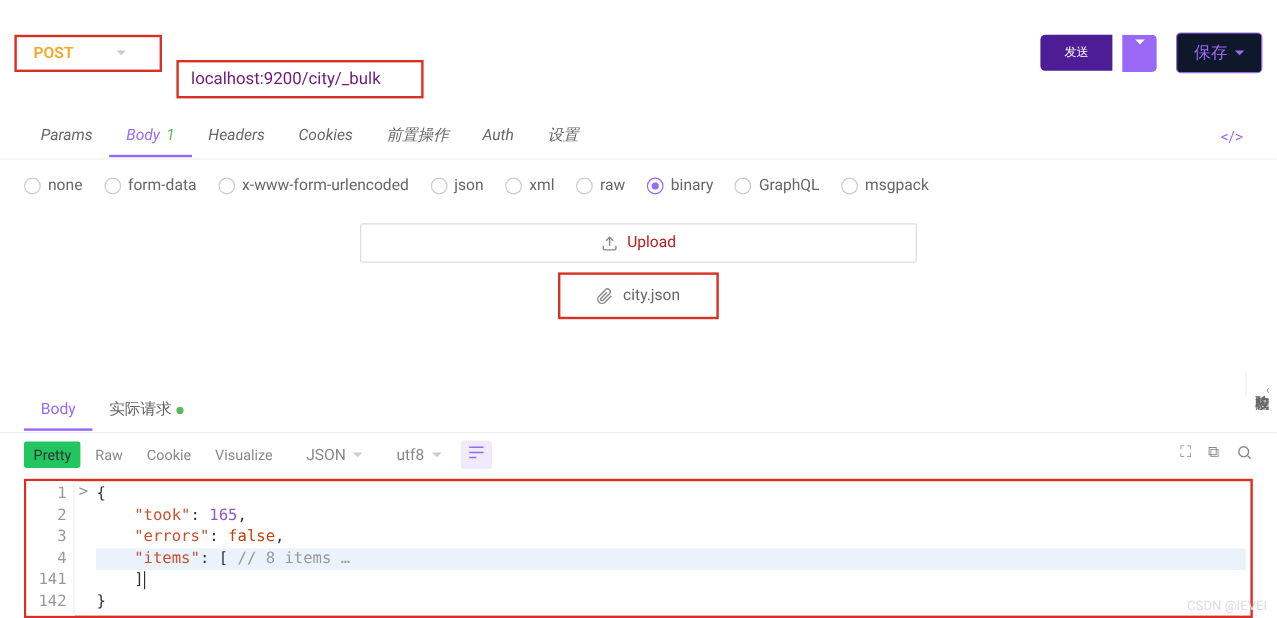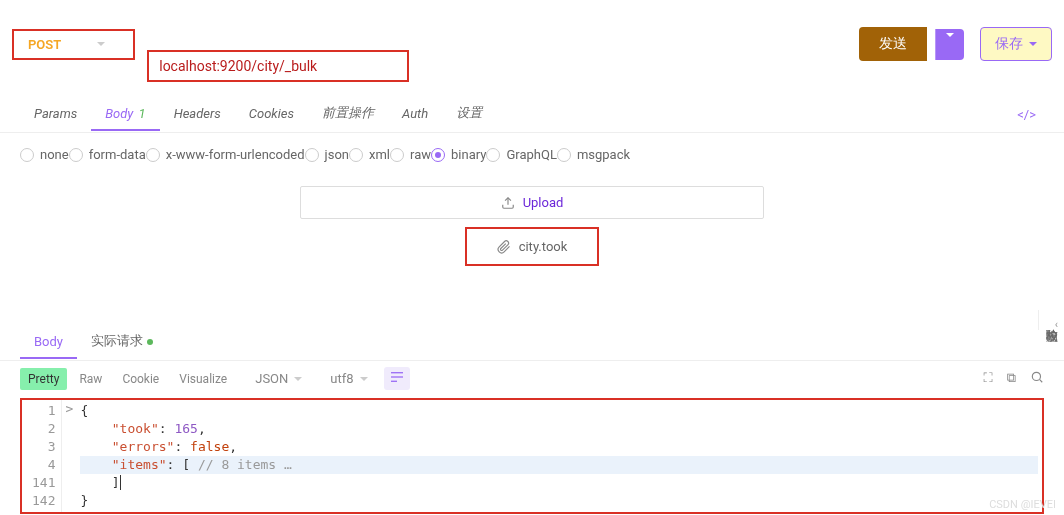--- a/index.html
+++ b/index.html
@@ -2,51 +2,51 @@
 <html><head>
   <meta charset="utf-8">
   <style>
     * { margin: 0; padding: 0; box-sizing: border-box; }
     body { font-family: -apple-system, BlinkMacSystemFont, "Segoe UI", Roboto, sans-serif; font-size: 13px; color: #333; background: #fff; width: 1064px; height: 515px; overflow: hidden; position: relative; }
     
     .top-bar { display: flex; align-items: center; padding: 6px 12px; gap: 8px; }
     .method-select { border: 2px solid #d93025; padding: 6px 28px 6px 14px; display: flex; align-items: center; gap: 36px; cursor: pointer; }
     .method-text { color: #f5a623; font-weight: 600; font-size: 13px; }
     .chevron-down { width: 0; height: 0; border-left: 4px solid transparent; border-right: 4px solid transparent; border-top: 4px solid #ccc; }
-    .url-input { border: 2px solid #d93025; padding: 6px 10px; flex: 0 0 auto; width: 262px; font-size: 14px; color: #b91c1c; margin-left: 4px; margin-top: 44px; }
+    .url-input { border: 2px solid #d93025; padding: 6px 10px; flex: 0 0 auto; width: 206px; font-size: 14px; color: #701a75; margin-left: 4px; margin-top: 44px; }
     .url-rest { flex: 1; }
-    .send-btn { background: #a16207; color: #fff; border: none; padding: 8px 20px; border-radius: 4px 0 0 4px; font-size: 14px; cursor: pointer; }
+    .send-btn { background: #4c1d95; color: #fff; border: none; padding: 8px 20px; border-radius: 4px 0 0 4px; font-size: 10px; cursor: pointer; }
     .send-dd { background: #9969f5; color: #fff; border: none; border-left: 1px solid rgba(255,255,255,0.3); padding: 8px 10px; border-radius: 0 4px 4px 0; cursor: pointer; }
-    .save-btn { background: #fef9c3; color: #9969f5; border: 1px solid #9969f5; padding: 7px 14px; border-radius: 4px; font-size: 14px; cursor: pointer; margin-left: 8px; display: flex; align-items: center; gap: 6px; }
+    .save-btn { background: #0f172a; color: #9969f5; border: 1px solid #9969f5; padding: 7px 14px; border-radius: 4px; font-size: 14px; cursor: pointer; margin-left: 8px; display: flex; align-items: center; gap: 6px; }
     
     .tabs-row { display: flex; align-items: center; padding: 8px 20px 0; border-bottom: 1px solid #eee; position: relative; }
     .tab { padding: 8px 14px; color: #666; cursor: pointer; font-size: 13px; border-bottom: 2px solid transparent; font-style: italic; }
     .tab.active { color: #9969f5; border-bottom-color: #9969f5; }
     .tab-badge { color: #5cb85c; margin-left: 2px; }
     .code-icon { margin-left: auto; color: #9969f5; cursor: pointer; padding: 4px 8px; }
     
-    .body-types { display: flex; align-items: center; padding: 14px 20px; flex-wrap: wrap; }
+    .body-types { display: flex; align-items: center; padding: 14px 20px; gap: 18px; flex-wrap: wrap; }
     .radio-opt { display: flex; align-items: center; gap: 6px; cursor: pointer; color: #666; }
     .radio-circle { width: 14px; height: 14px; border: 1px solid #ccc; border-radius: 50%; display: flex; align-items: center; justify-content: center; }
     .radio-circle.selected { border-color: #9969f5; }
     .radio-dot { width: 6px; height: 6px; background: #9969f5; border-radius: 50%; }
     
     .upload-area { display: flex; flex-direction: column; align-items: center; padding: 10px 0 20px; }
-    .upload-btn { border: 1px solid #ddd; padding: 8px 200px; border-radius: 2px; color: #6d28d9; cursor: pointer; display: flex; align-items: center; gap: 8px; }
+    .upload-btn { border: 1px solid #ddd; padding: 8px 200px; border-radius: 2px; color: #b91c1c; cursor: pointer; display: flex; align-items: center; gap: 8px; }
     .file-chip { border: 2px solid #d93025; padding: 10px 30px; margin-top: 8px; color: #666; display: flex; align-items: center; gap: 8px; }
     
     .response-tabs { display: flex; align-items: center; padding: 8px 20px 0; border-bottom: 1px solid #eee; margin-top: 30px; }
     .rtab { padding: 8px 14px; color: #666; cursor: pointer; font-size: 13px; border-bottom: 2px solid transparent; }
     .rtab.active { color: #9969f5; border-bottom-color: #9969f5; }
     .rtab-badge { color: #5cb85c; margin-left: 2px; }
     .dot-green { width: 6px; height: 6px; background: #5cb85c; border-radius: 50%; display: inline-block; margin-left: 4px; }
     
     .view-row { display: flex; align-items: center; padding: 6px 20px; gap: 4px; }
     .view-btn { padding: 4px 8px; color: #888; cursor: pointer; font-size: 12px; border-radius: 2px; }
-    .view-btn.active { background: #86efac; color: #333; }
+    .view-btn.active { background: #22c55e; color: #333; }
     .fmt-select { padding: 4px 8px; color: #888; display: flex; align-items: center; gap: 6px; cursor: pointer; margin-left: 8px; }
     .wrap-icon { background: #f0ebfc; border-radius: 3px; padding: 4px 6px; margin-left: 4px; cursor: pointer; }
     .view-actions { margin-left: auto; display: flex; gap: 14px; color: #888; }
     .view-actions span { cursor: pointer; }
     
     .code-container { border: 2px solid #d93025; margin: 2px 20px 0 20px; position: relative; }
     .code-view { font-family: "Consolas", "Monaco", monospace; font-size: 13px; display: flex; }
     .gutter { background: #fff; color: #999; text-align: right; padding: 2px 6px 2px 10px; user-select: none; border-right: 1px solid #eee; }
     .gutter div { line-height: 18px; }
     .fold-col { width: 14px; color: #999; }
@@ -142,21 +142,21 @@
         <path d="M21 15v4a2 2 0 0 1-2 2H5a2 2 0 0 1-2-2v-4"></path>
         <polyline points="17 8 12 3 7 8"></polyline>
         <line x1="12" y1="3" x2="12" y2="15"></line>
       </svg>
     <span>Upload</span>
   </div>
   <div class="file-chip">
     <svg width="14" height="14" viewBox="0 0 24 24" fill="none" stroke="#888" stroke-width="2">
         <path d="M21.44 11.05l-9.19 9.19a6 6 0 0 1-8.49-8.49l9.19-9.19a4 4 0 0 1 5.66 5.66l-9.2 9.19a2 2 0 0 1-2.83-2.83l8.49-8.48"></path>
       </svg>
-    <span>city.took</span>
+    <span>city.json</span>
   </div>
 </div>
 
 <div class="response-tabs">
   <div class="rtab active">Body</div>
   <div class="rtab"><span>实际请求</span><span class="dot-green"></span></div>
 </div>
 
 <div class="view-row">
   <div class="view-btn active">Pretty</div>

